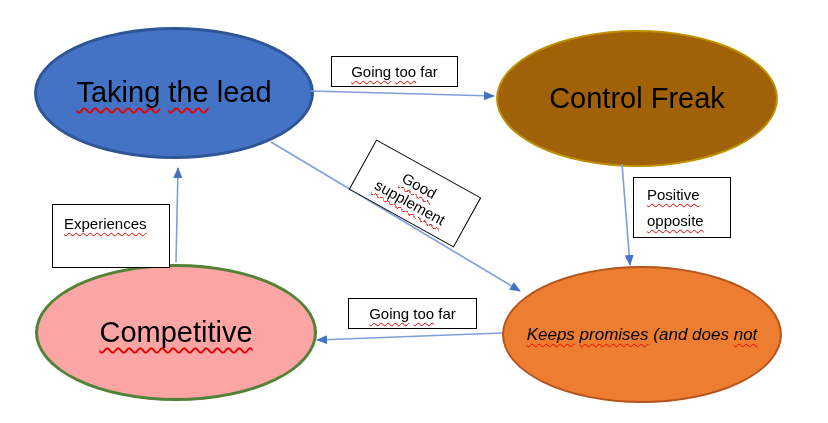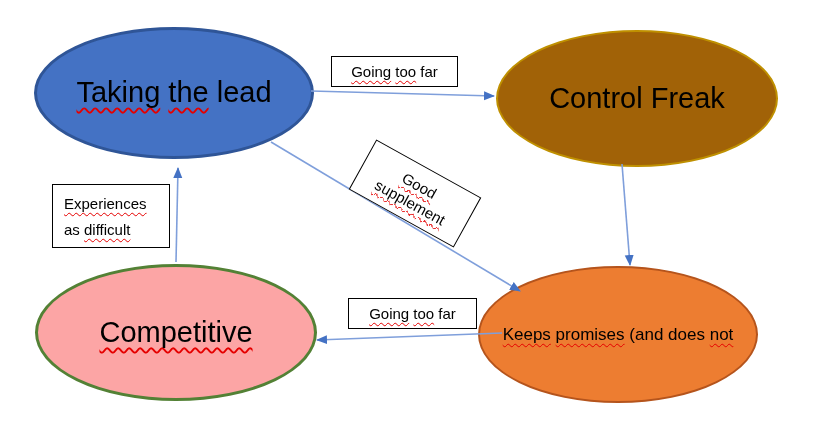--- a/index.html
+++ b/index.html
@@ -9,36 +9,36 @@
   }
   
   .ellipse{
     position:absolute;border-radius:50%;border:3px solid #000;
     box-sizing:border-box;display:flex;align-items:center;justify-content:center;
     text-align:center;z-index:1;
   }
   #node-taking{left:34px;top:27px;width:280px;height:132px;}
   #node-control{left:496px;top:30px;width:282px;height:137px;border-width:2.5px;}
   #node-competitive{left:35px;top:264px;width:282px;height:137px;}
-  #node-keeps{left:478px;top:266px;width:280px;height:137px;border-width:2.5px;}
+  #node-keeps{left:502px;top:266px;width:280px;height:137px;border-width:2.5px;font-style:italic;}
   .node-text{width:100%;}
   .node-text.big{font-size:29px;line-height:1.15;}
   .node-text.small{font-size:17px;line-height:27px;padding:0 10px;}
   
   #arrows{position:absolute;left:0;top:0;z-index:3;pointer-events:none;}
   
   .labelbox{
     position:absolute;background:#ffffff;border:1.6px solid #000;
     box-sizing:border-box;font-size:15px;z-index:4;
   }
   .labelbox.centered{display:flex;flex-direction:column;align-items:center;justify-content:center;text-align:center;}
   #lbl-going-top{left:331px;top:56px;width:127px;height:31px;}
   #lbl-good{left:355px;top:165px;width:120px;height:57px;transform:rotate(29deg);line-height:19px;}
   #lbl-positive{left:633px;top:177px;width:98px;height:61px;padding:4px 0 0 13px;line-height:26px;}
-  #lbl-experiences{left:52px;top:184px;width:118px;height:64px;padding:6px 0 0 11px;line-height:26px;}
+  #lbl-experiences{left:52px;top:204px;width:118px;height:64px;padding:6px 0 0 11px;line-height:26px;}
   #lbl-going-bottom{left:348px;top:298px;width:129px;height:31px;}
   
   .sq{
     text-decoration-line:underline;
     text-decoration-style:wavy;
     text-decoration-color:#e50000;
     text-decoration-thickness:1px;
     text-underline-offset:3px;
     text-decoration-skip-ink:none;
   }
@@ -89,23 +89,26 @@
 
   <div class="labelbox centered" id="lbl-going-top">
       <div class="tline"><span class="word sq">Going</span> <span class="word sq">too</span> <span class="word">far</span></div>
     </div>
 
   <div class="labelbox centered" id="lbl-good">
       <div class="tline"><span class="word sq">Good</span></div>
       <div class="tline"><span class="word sq">supplement</span></div>
     </div>
 
+  <div class="labelbox" id="lbl-positive">
+      <div class="tline"><span class="word sq">Positive</span></div>
+      <div class="tline"><span class="word sq">opposite</span></div>
+    </div>
 
   <div class="labelbox" id="lbl-experiences">
       <div class="tline"><span class="word sq">Experiences</span></div>
-      <div class="tline"><span class="word">as</span> <span class="word sq">difficult</span></div>
     </div>
 
   <div class="labelbox centered" id="lbl-going-bottom">
       <div class="tline"><span class="word sq">Going</span> <span class="word sq">too</span> <span class="word">far</span></div>
     </div>
 
 </div>
 
 </body></html>

